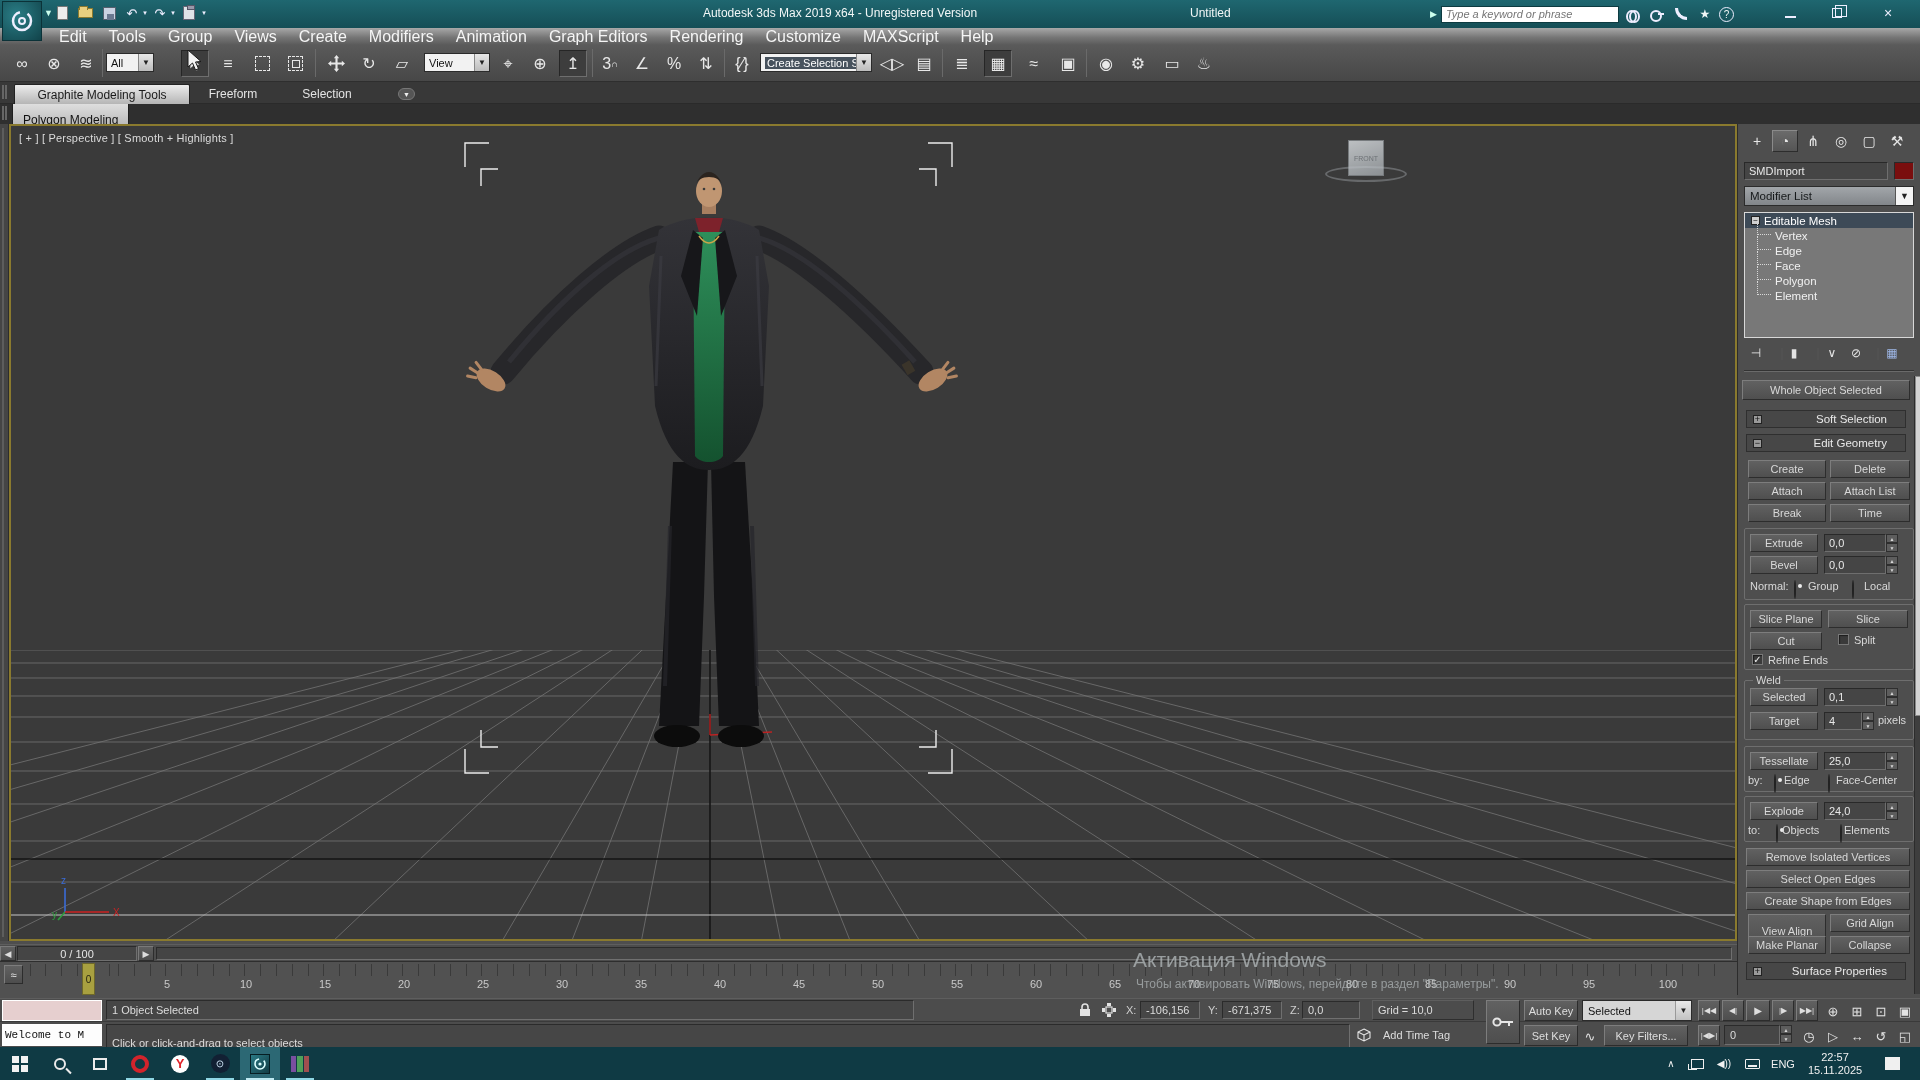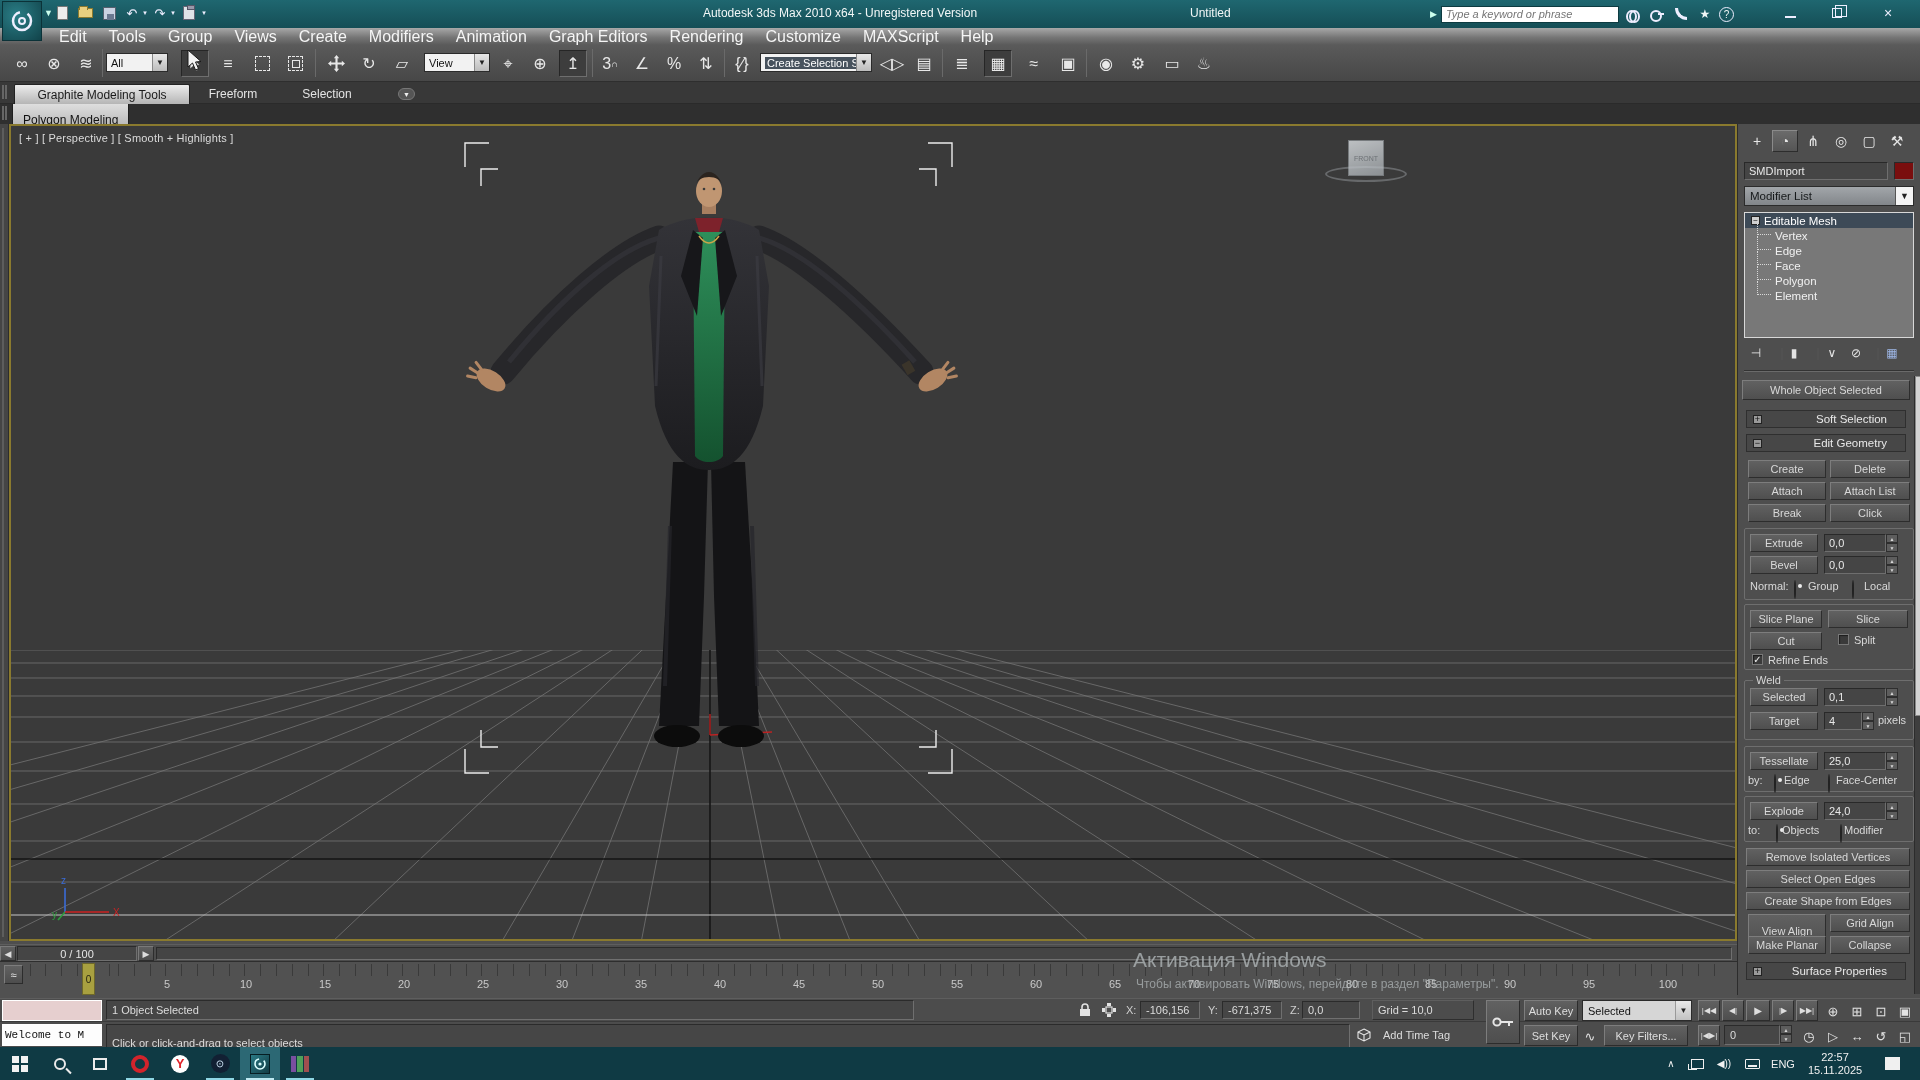--- a/index.html
+++ b/index.html
@@ -164,21 +164,21 @@
     </div>
   <div class="abs qa" style="left:141px;width:8px;font-size:7px">▾</div>
   <div class="abs qa" style="left:151px">
       <span>↷</span>
     </div>
   <div class="abs qa" style="left:169px;width:8px;font-size:7px">▾</div>
   <div class="abs qa" style="left:180px">
       <span class="i-clip"></span>
     </div>
   <div class="abs qa" style="left:200px;width:8px;font-size:7px">▾</div>
-  <div class="abs titletext">Autodesk 3ds Max  2010 x64  - Unregistered Version</div>
+  <div class="abs titletext">Autodesk 3ds Max  2019 x64  - Unregistered Version</div>
   <div class="abs doctext">Untitled</div>
   <div class="abs infocenter">
     <span class="ic-arrow">▶</span>
     <input class="searchbox" placeholder="Type a keyword or phrase" style="">
     <span class="ic-btn">
         <span class="binoc"></span>
       </span>
     <span class="ic-btn">
         <span class="keyic"></span>
       </span>
@@ -217,21 +217,21 @@
   <span class="menuitem">Customize</span>
   <span class="menuitem">MAXScript</span>
   <span class="menuitem">Help</span>
 </div>
 
 <div class="abs toolbar">
   <span class="tb" style="left:8px">∞</span>
   <span class="tb" style="left:40px">⊗</span>
   <span class="tb" style="left:72px">≋</span>
   <span class="tbsep" style="left:102px"></span>
-  <div class="dd" style="left:106px;width:62px">
+  <div class="dd" style="left:106px;width:48px">
       <span class="txt">All</span>
       <span class="arr">▼</span>
     </div>
   <span class="tb pressed" style="left:181px">
     <svg width="13" height="16" viewBox="0 0 13 16">
         <path d="M1 0 L1 13 L4.5 10 L6.8 15 L9 14 L6.8 9.4 L11 9 Z" fill="#e8e8e8" stroke="#333" stroke-width=".7"></path>
       </svg>
   </span>
   <span class="tb" style="left:214px">≡</span>
   <span class="tb" style="left:248px">
@@ -494,21 +494,21 @@
   <div class="abs pbtn" style="left:10px;top:358px;width:78px;height:18px">
       <span>Attach</span>
     </div>
   <div class="abs pbtn" style="left:92px;top:358px;width:80px;height:18px">
       <span>Attach List</span>
     </div>
   <div class="abs pbtn" style="left:10px;top:380px;width:78px;height:18px">
       <span>Break</span>
     </div>
   <div class="abs pbtn" style="left:92px;top:380px;width:80px;height:18px">
-      <span>Click</span>
+      <span>Time</span>
     </div>
 
   <div class="abs gbox" style="left:6px;top:404px;width:170px;height:72px"></div>
   <div class="abs pbtn" style="left:12px;top:410px;width:68px;height:18px">
       <span>Extrude</span>
     </div>
   <div class="abs field" style="left:86px;top:410px;width:62px;height:18px">
       <span>0,0</span>
     </div>
   <div class="abs spin" style="left:148px;top:410px;height:18px">
@@ -596,21 +596,21 @@
       <span>24,0</span>
     </div>
   <div class="abs spin" style="left:148px;top:678px;height:18px">
       <span>▲</span>
       <span>▼</span>
     </div>
   <span class="abs lbl" style="left:10px;top:700px">to:</span>
   <span class="abs radio on" style="left:30px;top:701px"></span>
   <span class="abs lbl" style="left:44px;top:700px">Objects</span>
   <span class="abs radio" style="left:92px;top:701px"></span>
-  <span class="abs lbl" style="left:106px;top:700px">Modifier</span>
+  <span class="abs lbl" style="left:106px;top:700px">Elements</span>
 
   <div class="abs pbtn" style="left:8px;top:724px;width:164px;height:18px">
       <span>Remove Isolated Vertices</span>
     </div>
   <div class="abs pbtn" style="left:8px;top:746px;width:164px;height:18px">
       <span>Select Open Edges</span>
     </div>
   <div class="abs pbtn" style="left:8px;top:768px;width:164px;height:18px">
       <span>Create Shape from Edges</span>
     </div>

